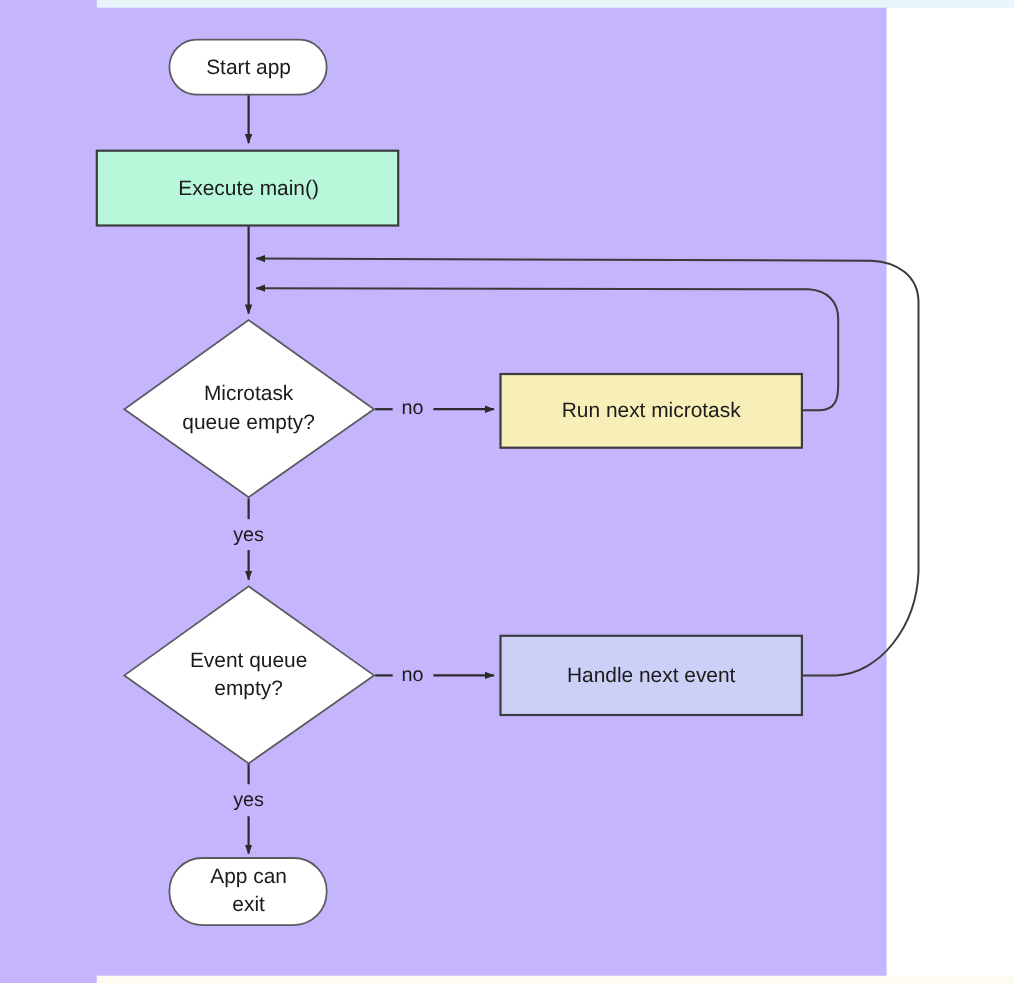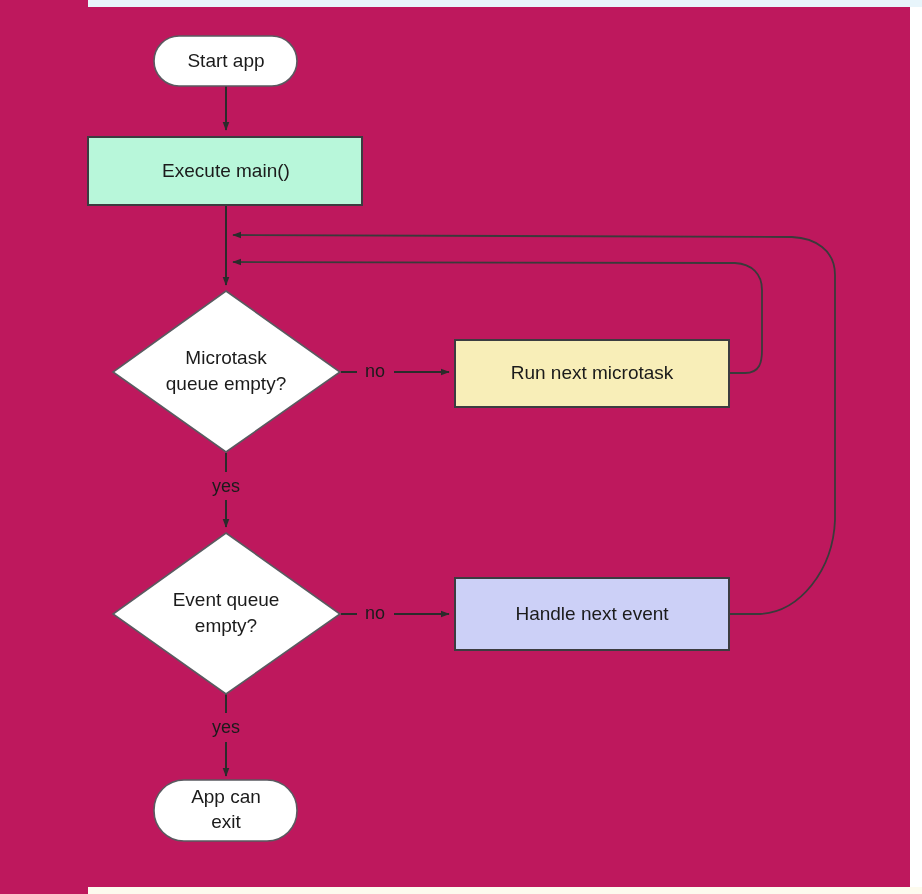--- a/index.html
+++ b/index.html
@@ -12,23 +12,23 @@
     width: 922px;
     height: 894px;
     font-family: "Liberation Sans", sans-serif;
     position: relative;
     overflow: hidden;
   }
   #canvas-wrap {
     position: absolute;
     left: 0;
     top: 0;
-    width: 910px;
+    width: 806px;
     height: 894px;
-    background: #be185d;
+    background: #c4b5fd;
   }
   .band-top {
     position: absolute;
     left: 88px;
     top: 0;
     width: 834px;
     height: 7px;
     background: #e8f5fb;
   }
   .band-bottom {

